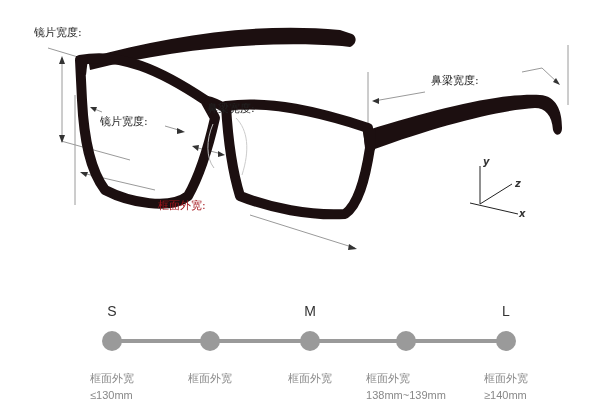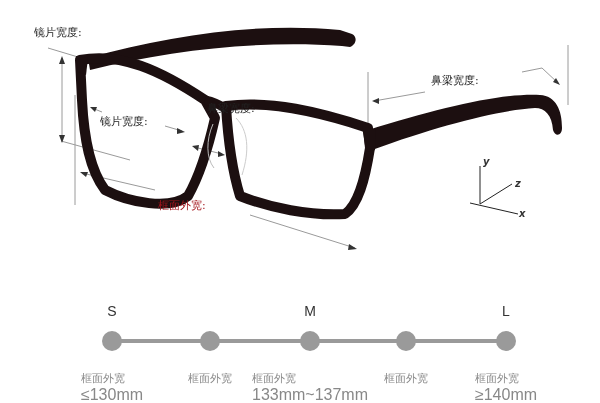--- a/index.html
+++ b/index.html
@@ -6,21 +6,21 @@
     body { width: 600px; height: 403px; position: relative; overflow: hidden; font-family: "DejaVu Sans", sans-serif; }
     #diagram { position: absolute; left: 0; top: 0; width: 600px; height: 290px; }
     .lbl { position: absolute; font-size: 11px; color: #222; white-space: nowrap; letter-spacing: 0px; }
     .lbl.red { color: #a3141b; }
     .axis-lbl { position: absolute; font-size: 10px; font-style: italic; font-weight: bold; color: #333; font-family: "DejaVu Sans", sans-serif; }
     .scale { position: absolute; left: 0; top: 295px; width: 600px; height: 108px; }
     .track { position: absolute; left: 112px; top: 44px; width: 396px; height: 4px; background: #9a9a9a; }
     .dot { position: absolute; top: 36px; width: 20px; height: 20px; border-radius: 50%; background: #9a9a9a; margin-left: -10px; }
     .size-letter { position: absolute; top: 8px; font-size: 14px; color: #333; transform: translateX(-50%); font-family: "Liberation Sans", sans-serif; }
     .size-caption { position: absolute; top: 70px; transform: translateX(-50%); text-align: left; color: #888; font-size: 11px; line-height: 16px; white-space: nowrap; margin-top: 6px; }
-    .size-caption .range { font-family: "Liberation Sans", sans-serif; font-size: 16px; }
+    .size-caption .range { font-family: "Liberation Sans", sans-serif; font-size: 11px; }
   </style>
 </head>
 <body>
 
 <div id="diagram">
   <svg width="600" height="290" viewBox="0 0 600 290">
 
     <g stroke="#9a9a9a" stroke-width="1" fill="none">
 
       <line x1="48" y1="48" x2="78" y2="57"></line>
@@ -102,22 +102,22 @@
 
   <div class="size-caption" style="left:112px;">
     <div>框面外宽</div>
     <div class="range">≤130mm</div>
   </div>
   <div class="size-caption" style="left:210px;">
     <div>框面外宽</div>
   </div>
   <div class="size-caption" style="left:310px;">
     <div>框面外宽</div>
-    <div class="range">133mm~137mm</div>
   </div>
   <div class="size-caption" style="left:406px;">
     <div>框面外宽</div>
+    <div class="range">138mm~139mm</div>
   </div>
   <div class="size-caption" style="left:506px;">
     <div>框面外宽</div>
     <div class="range">≥140mm</div>
   </div>
 </div>
 
 </body></html>

